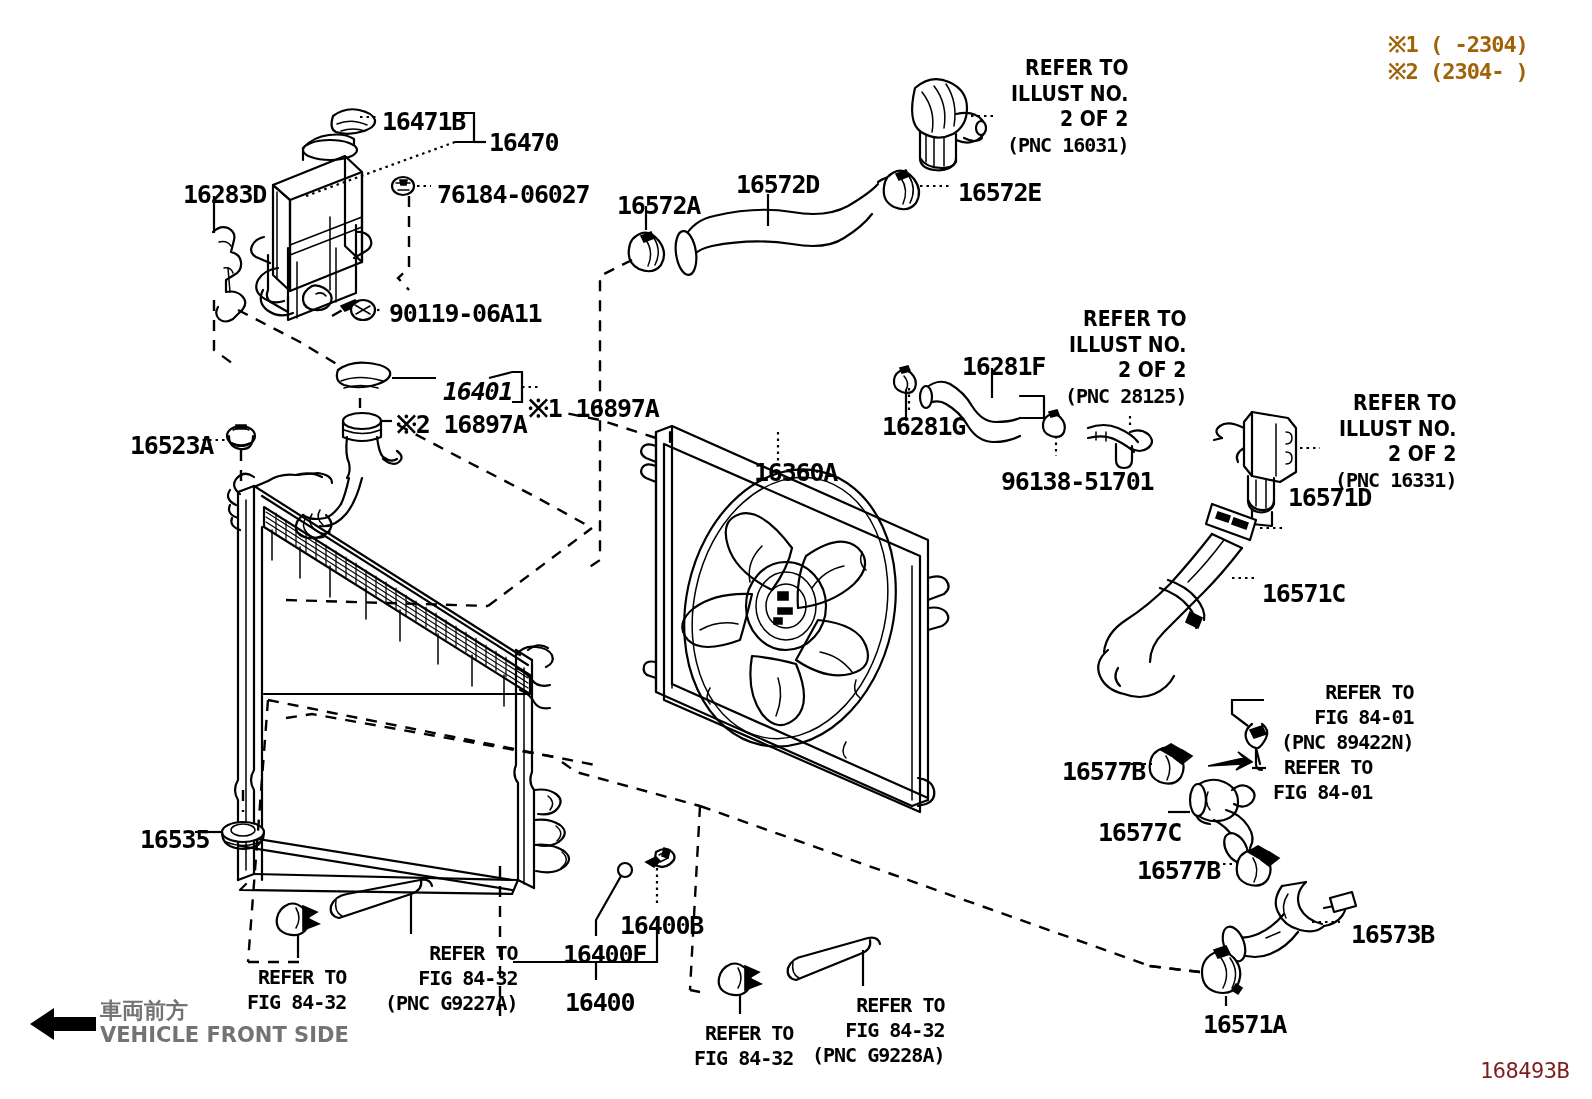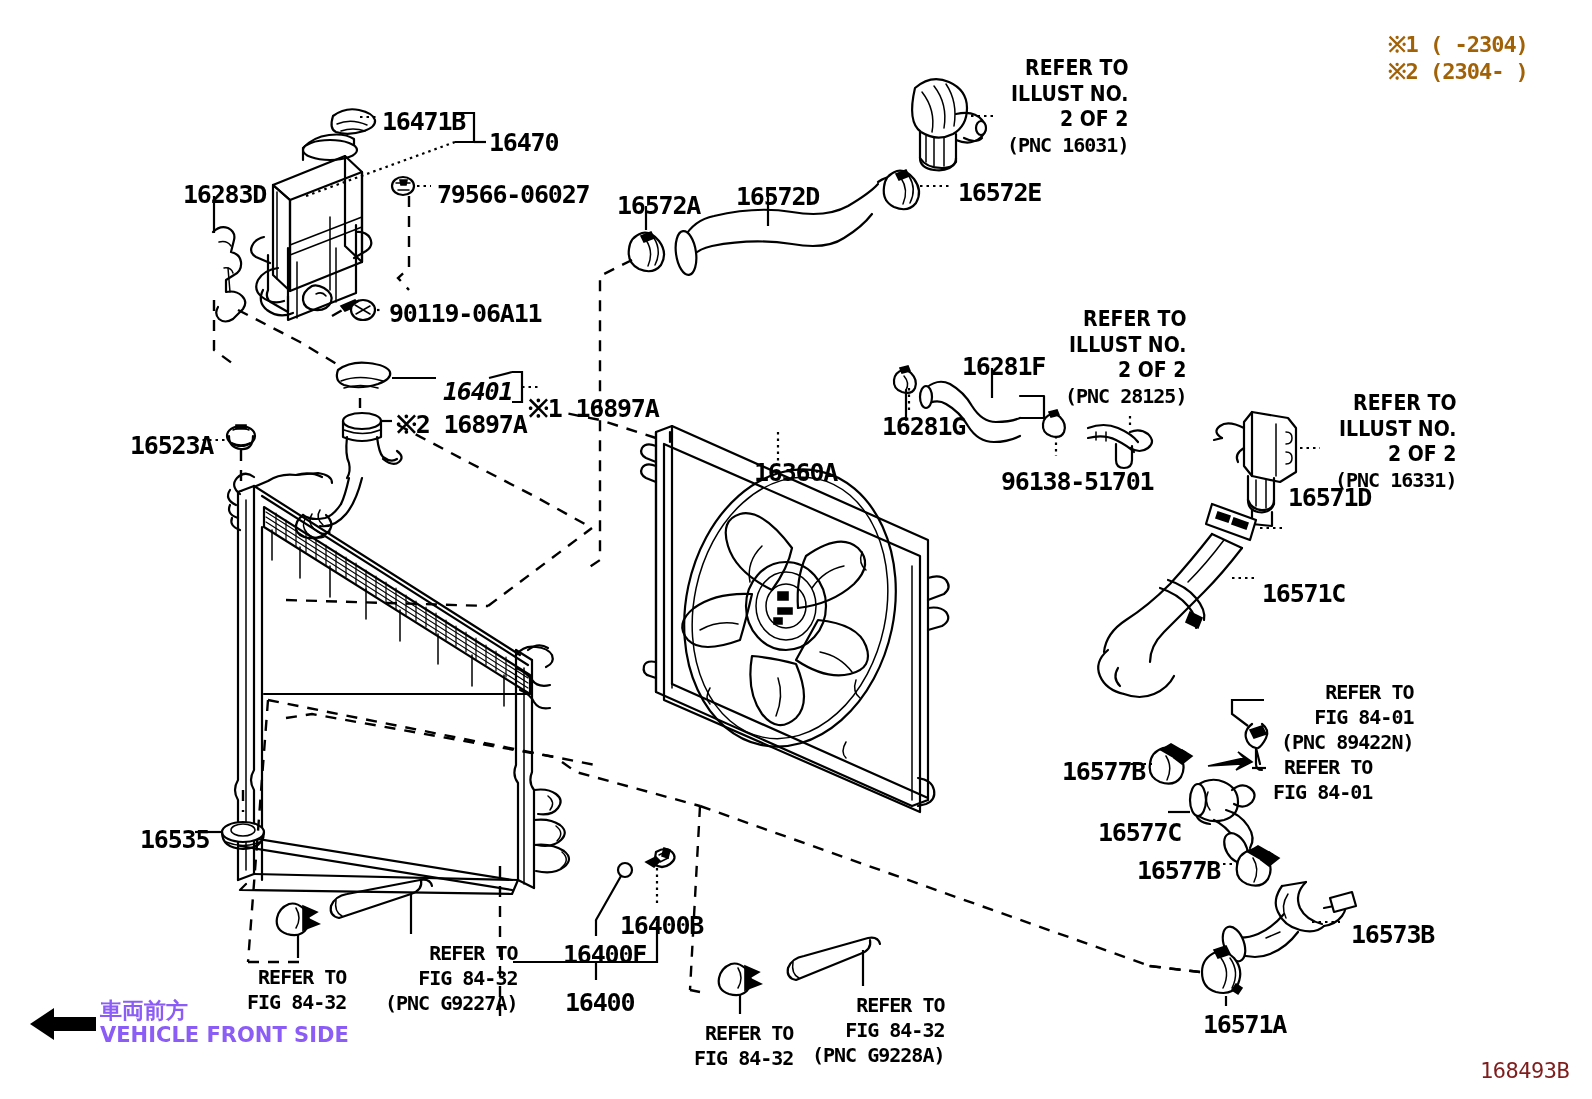--- a/index.html
+++ b/index.html
@@ -70,21 +70,21 @@
     font-weight: bold;
     font-size: 22px;
     letter-spacing: -1px;
     color: #a16207;
     white-space: nowrap;
   }
   .frontside {
     position: absolute;
     font-family: "DejaVu Sans", sans-serif;
     font-weight: bold;
-    color: #8b5cf6;
+    color: #737373;
     white-space: nowrap;
     line-height: 1.15;
   }
   .frontside .jp { font-size: 22px; display:block; }
   .frontside .en { font-size: 21px; display:block; letter-spacing: 0px;}
   .figid {
     position: absolute;
     font-family: "DejaVu Sans Mono", monospace;
     font-weight: normal;
     font-size: 22px;
@@ -597,24 +597,24 @@
     </g>
 
   </svg>
 
   <div class="noteline" style="left:1388px; top:28px;">※1 (    -2304)</div>
   <div class="noteline" style="left:1388px; top:55px;">※2 (2304-    )</div>
 
   <div class="lbl pn" style="left:382px; top:109px;">16471B</div>
   <div class="lbl pn" style="left:489px; top:130px;">16470</div>
   <div class="lbl pn" style="left:183px; top:182px;">16283D</div>
-  <div class="lbl pn" style="left:437px; top:182px;">79566-06027</div>
+  <div class="lbl pn" style="left:437px; top:182px;">76184-06027</div>
   <div class="lbl pn" style="left:389px; top:301px;">90119-06A11</div>
   <div class="lbl pn" style="left:617px; top:193px;">16572A</div>
-  <div class="lbl pn" style="left:736px; top:172px;margin-top:12px;">16572D</div>
+  <div class="lbl pn" style="left:736px; top:172px;">16572D</div>
   <div class="lbl pn" style="left:958px; top:180px;">16572E</div>
   <div class="lbl pn" style="left:443px; top:379px;font-style:italic;">16401</div>
   <div class="lbl pn" style="left:396px; top:412px;">※2 16897A</div>
   <div class="lbl pn" style="left:528px; top:396px;">※1 16897A</div>
   <div class="lbl pn" style="left:130px; top:433px;">16523A</div>
   <div class="lbl pn" style="left:140px; top:827px;">16535</div>
   <div class="lbl pn" style="left:754px; top:414px;margin-top:46px;">16360A</div>
   <div class="lbl pn" style="left:962px; top:354px;">16281F</div>
   <div class="lbl pn" style="left:882px; top:414px;">16281G</div>
   <div class="lbl pn" style="left:1001px; top:469px;">96138-51701</div>

